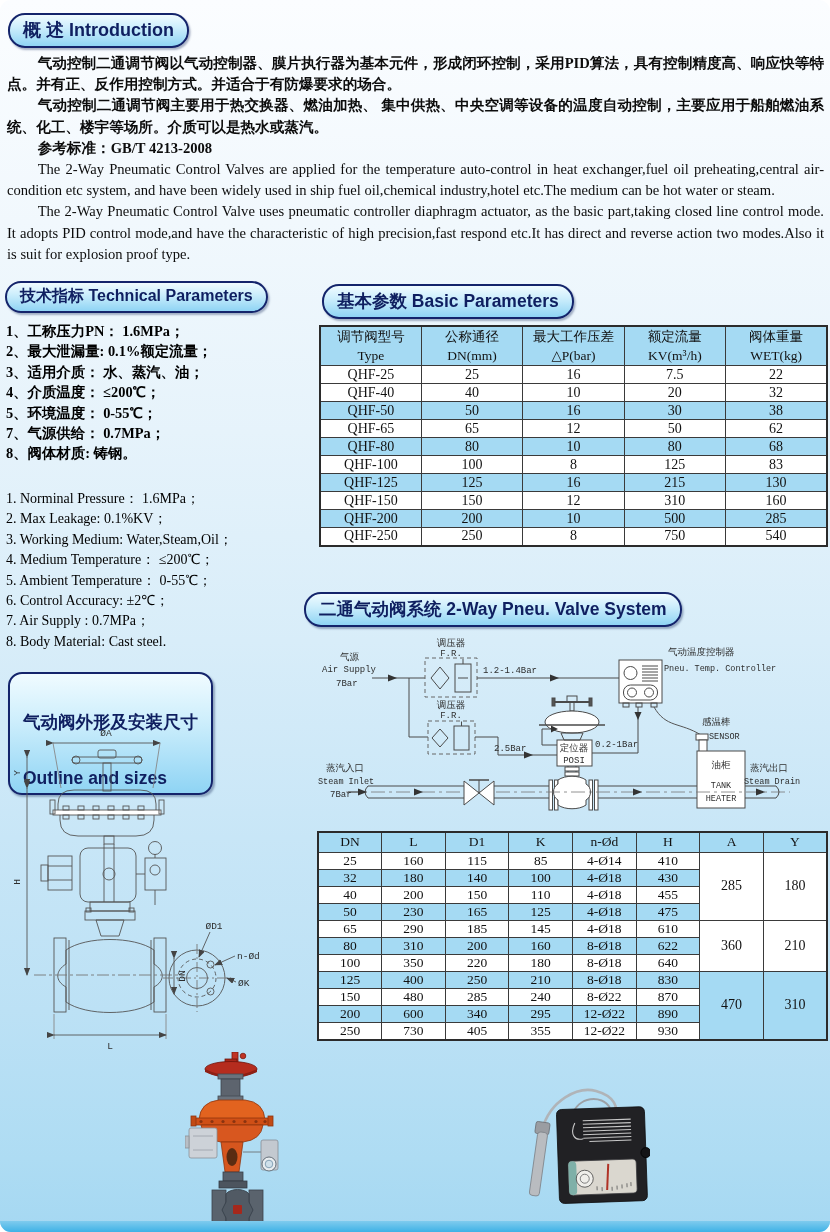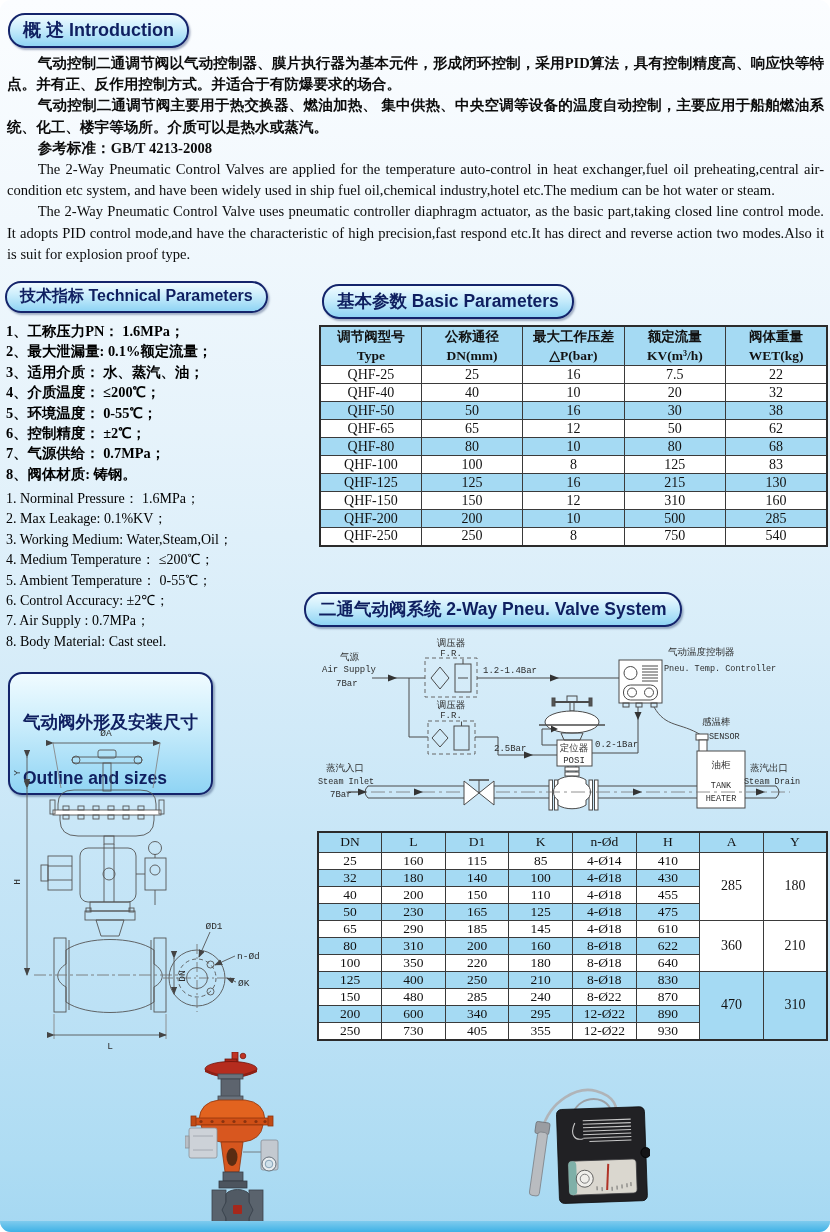--- a/index.html
+++ b/index.html
@@ -29,21 +29,21 @@
 
   .tech-list { position:absolute; color:#000; width:314px; }
   #tech-cn { left:6px; top:321px; font-size:14.4px; line-height:20.4px; font-weight:bold; }
   #tech-en { left:6px; top:489px; font-size:14px;   line-height:20.4px; }
 
   table.datatable { position:absolute; border-collapse:collapse; table-layout:fixed;
     font-family:"Liberation Serif",serif; color:#121212; text-align:center;
     border:2px solid #2b2b2b; background:#fff; }
   table.datatable th, table.datatable td { border:1px solid #3a3a3a; text-align:center; padding:0; }
   #basic-table { left:319px; top:325px; width:509px; font-size:14px; }
-  #basic-table th { font-weight:bold; font-size:13.5px; line-height:19px; height:24px; background:#a5daf3; }
+  #basic-table th { font-weight:normal; font-size:13.5px; line-height:19px; height:24px; background:#a5daf3; }
   #basic-table td { height:18px; background:#fff; }
   #dim-table { left:317px; top:831px; width:511px; font-size:13.5px; }
   #dim-table th { font-weight:normal; height:20px; background:#a5daf3; }
   #dim-table td { height:16.5px; background:#fff; }
   tr.stripe td { background:#a5daf3 !important; }
   td.merged { background:#fff !important; font-size:14px; }
 
   svg { position:absolute; }
   svg text { stroke:none; fill:#2e2e2e; }
   .mono { font-family:"Liberation Mono",monospace; }
@@ -68,21 +68,20 @@
 
   <div class="pill" id="tech-pill">
     <span>技术指标 Technical Parameters</span>
   </div>
   <div class="tech-list" id="tech-cn">
       <div>1、工称压力PN： 1.6MPa；</div>
       <div>2、最大泄漏量: 0.1%额定流量；</div>
       <div>3、适用介质： 水、蒸汽、油；</div>
       <div>4、介质温度： ≤200℃；</div>
       <div>5、环境温度： 0-55℃；</div>
-      <div>6、控制精度： ±2℃；</div>
       <div>7、气源供给： 0.7MPa；</div>
       <div>8、阀体材质: 铸钢。</div>
     </div>
   <div class="tech-list" id="tech-en">
       <div>1. Norminal Pressure： 1.6MPa；</div>
       <div>2. Max Leakage: 0.1%KV；</div>
       <div>3. Working Medium: Water,Steam,Oil；</div>
       <div>4. Medium Temperature： ≤200℃；</div>
       <div>5. Ambient Temperature： 0-55℃；</div>
       <div>6. Control Accuracy: ±2℃；</div>

